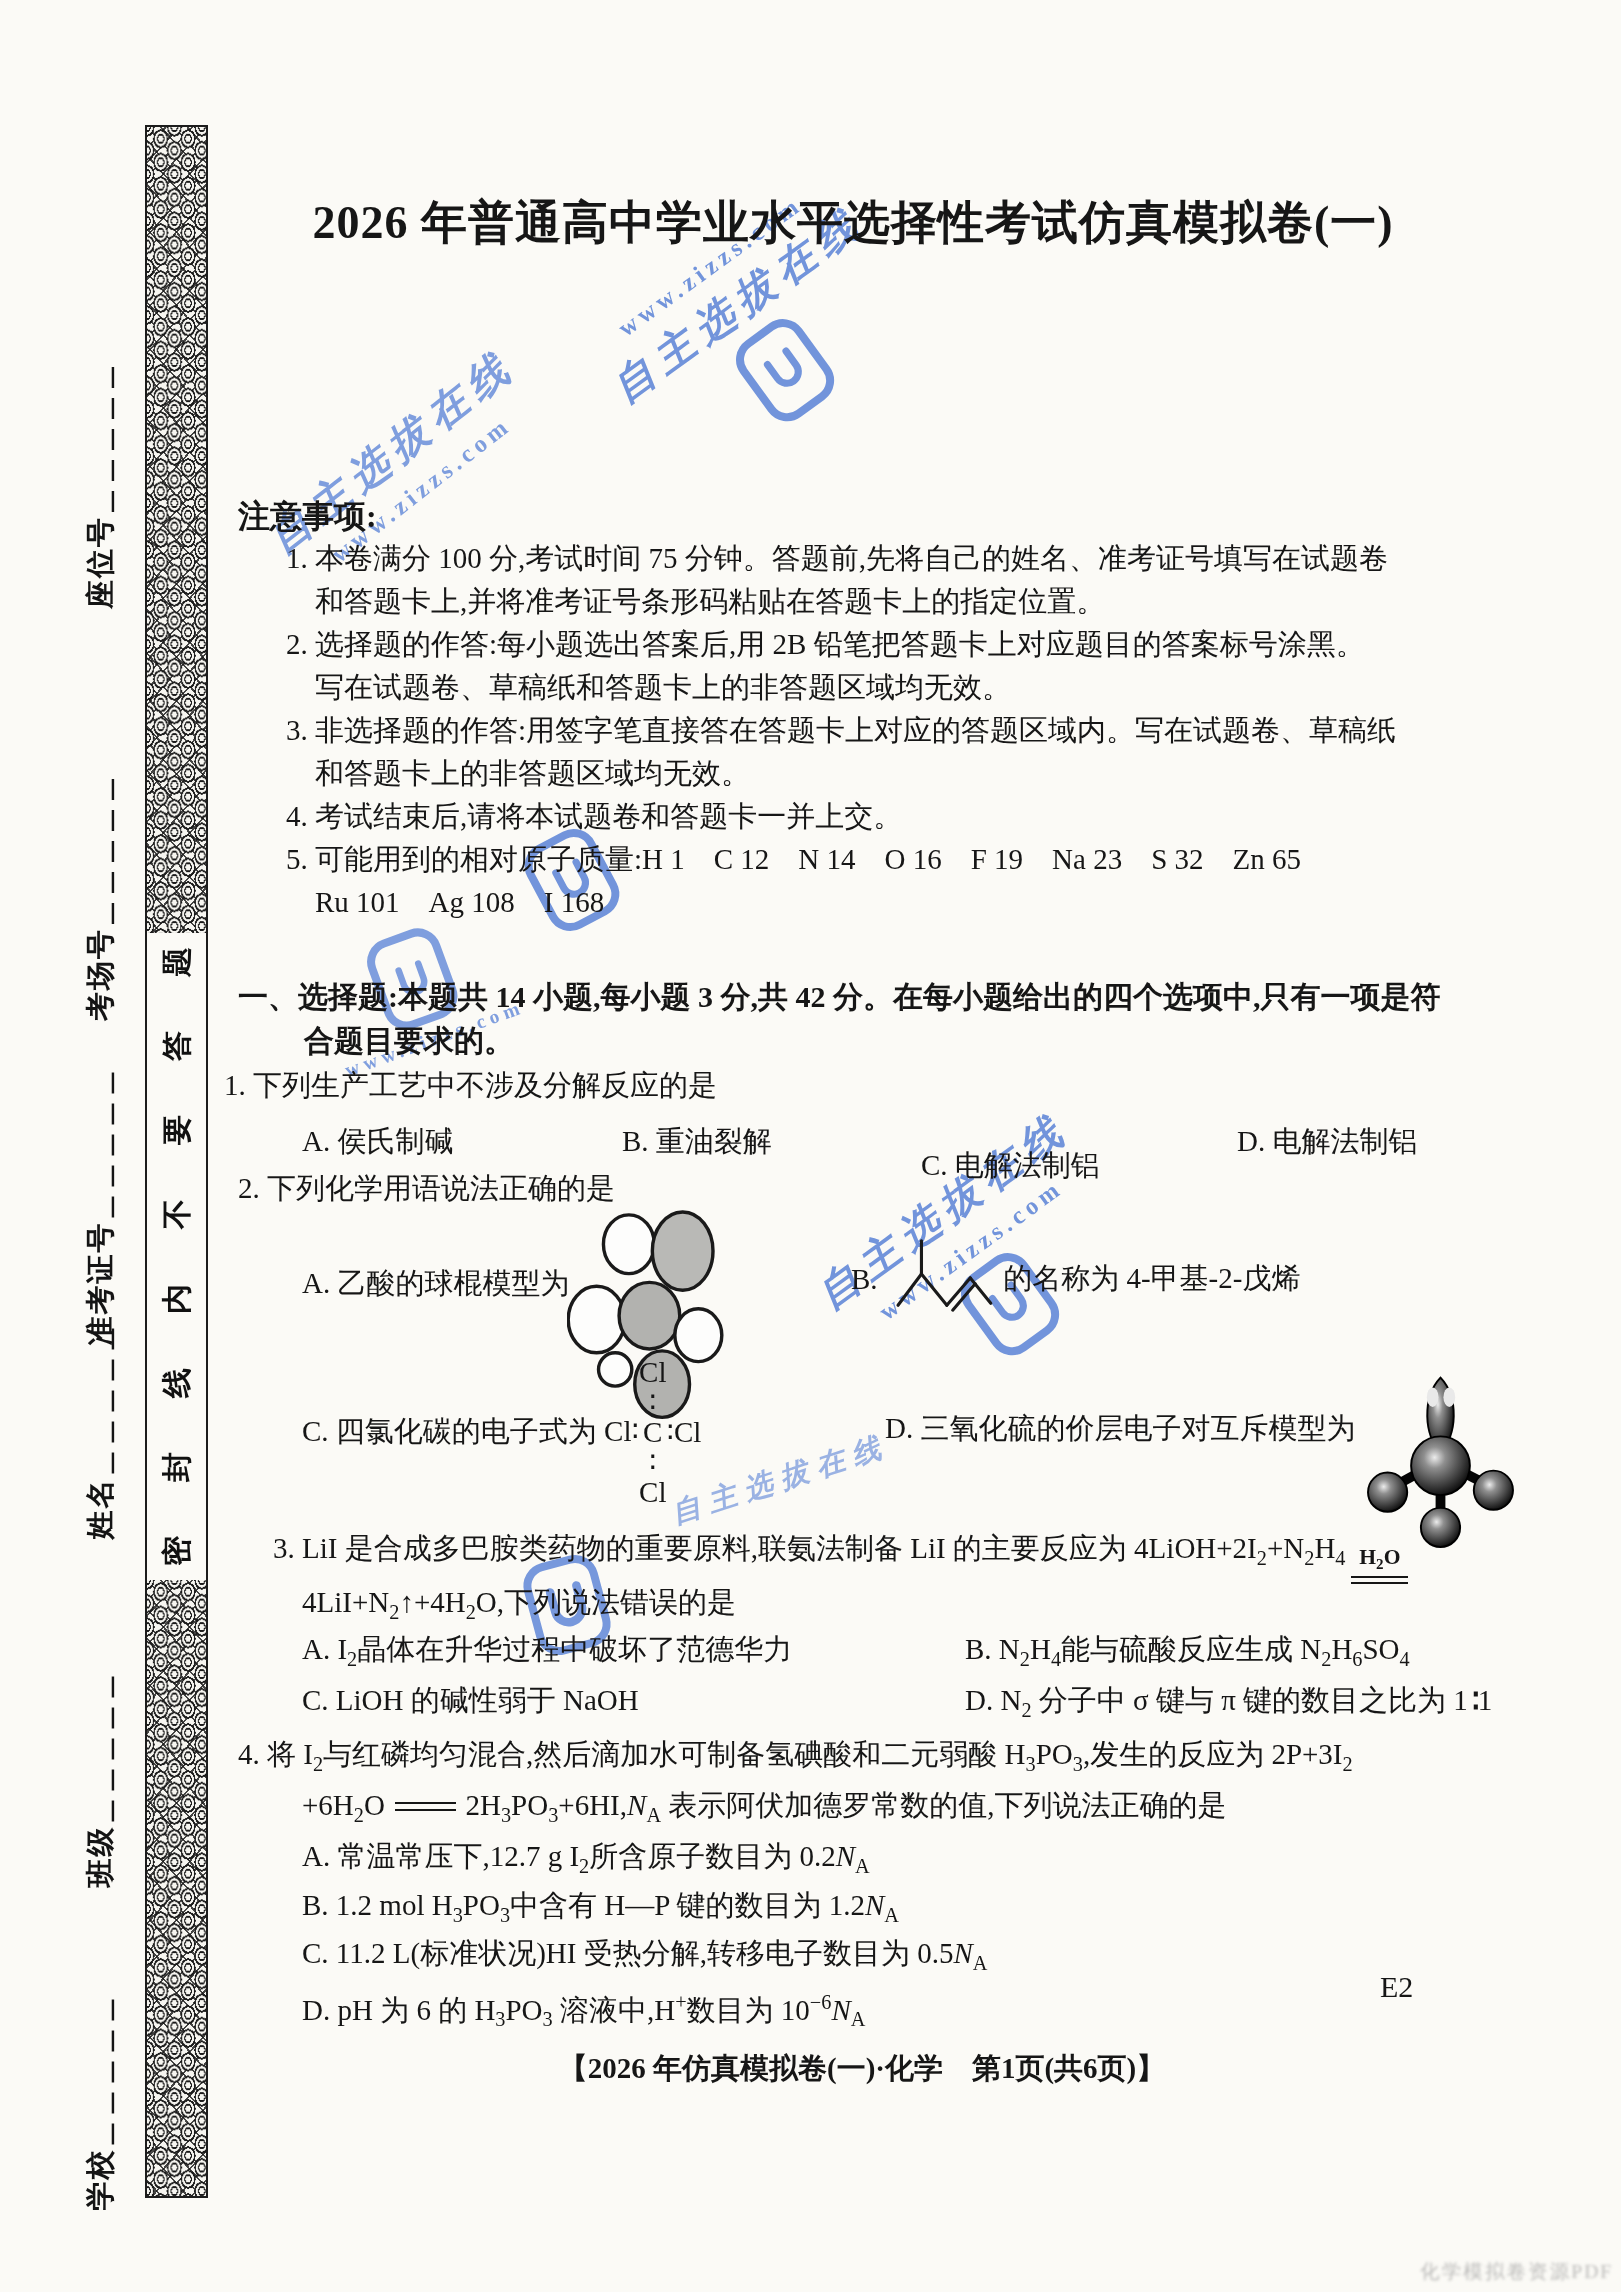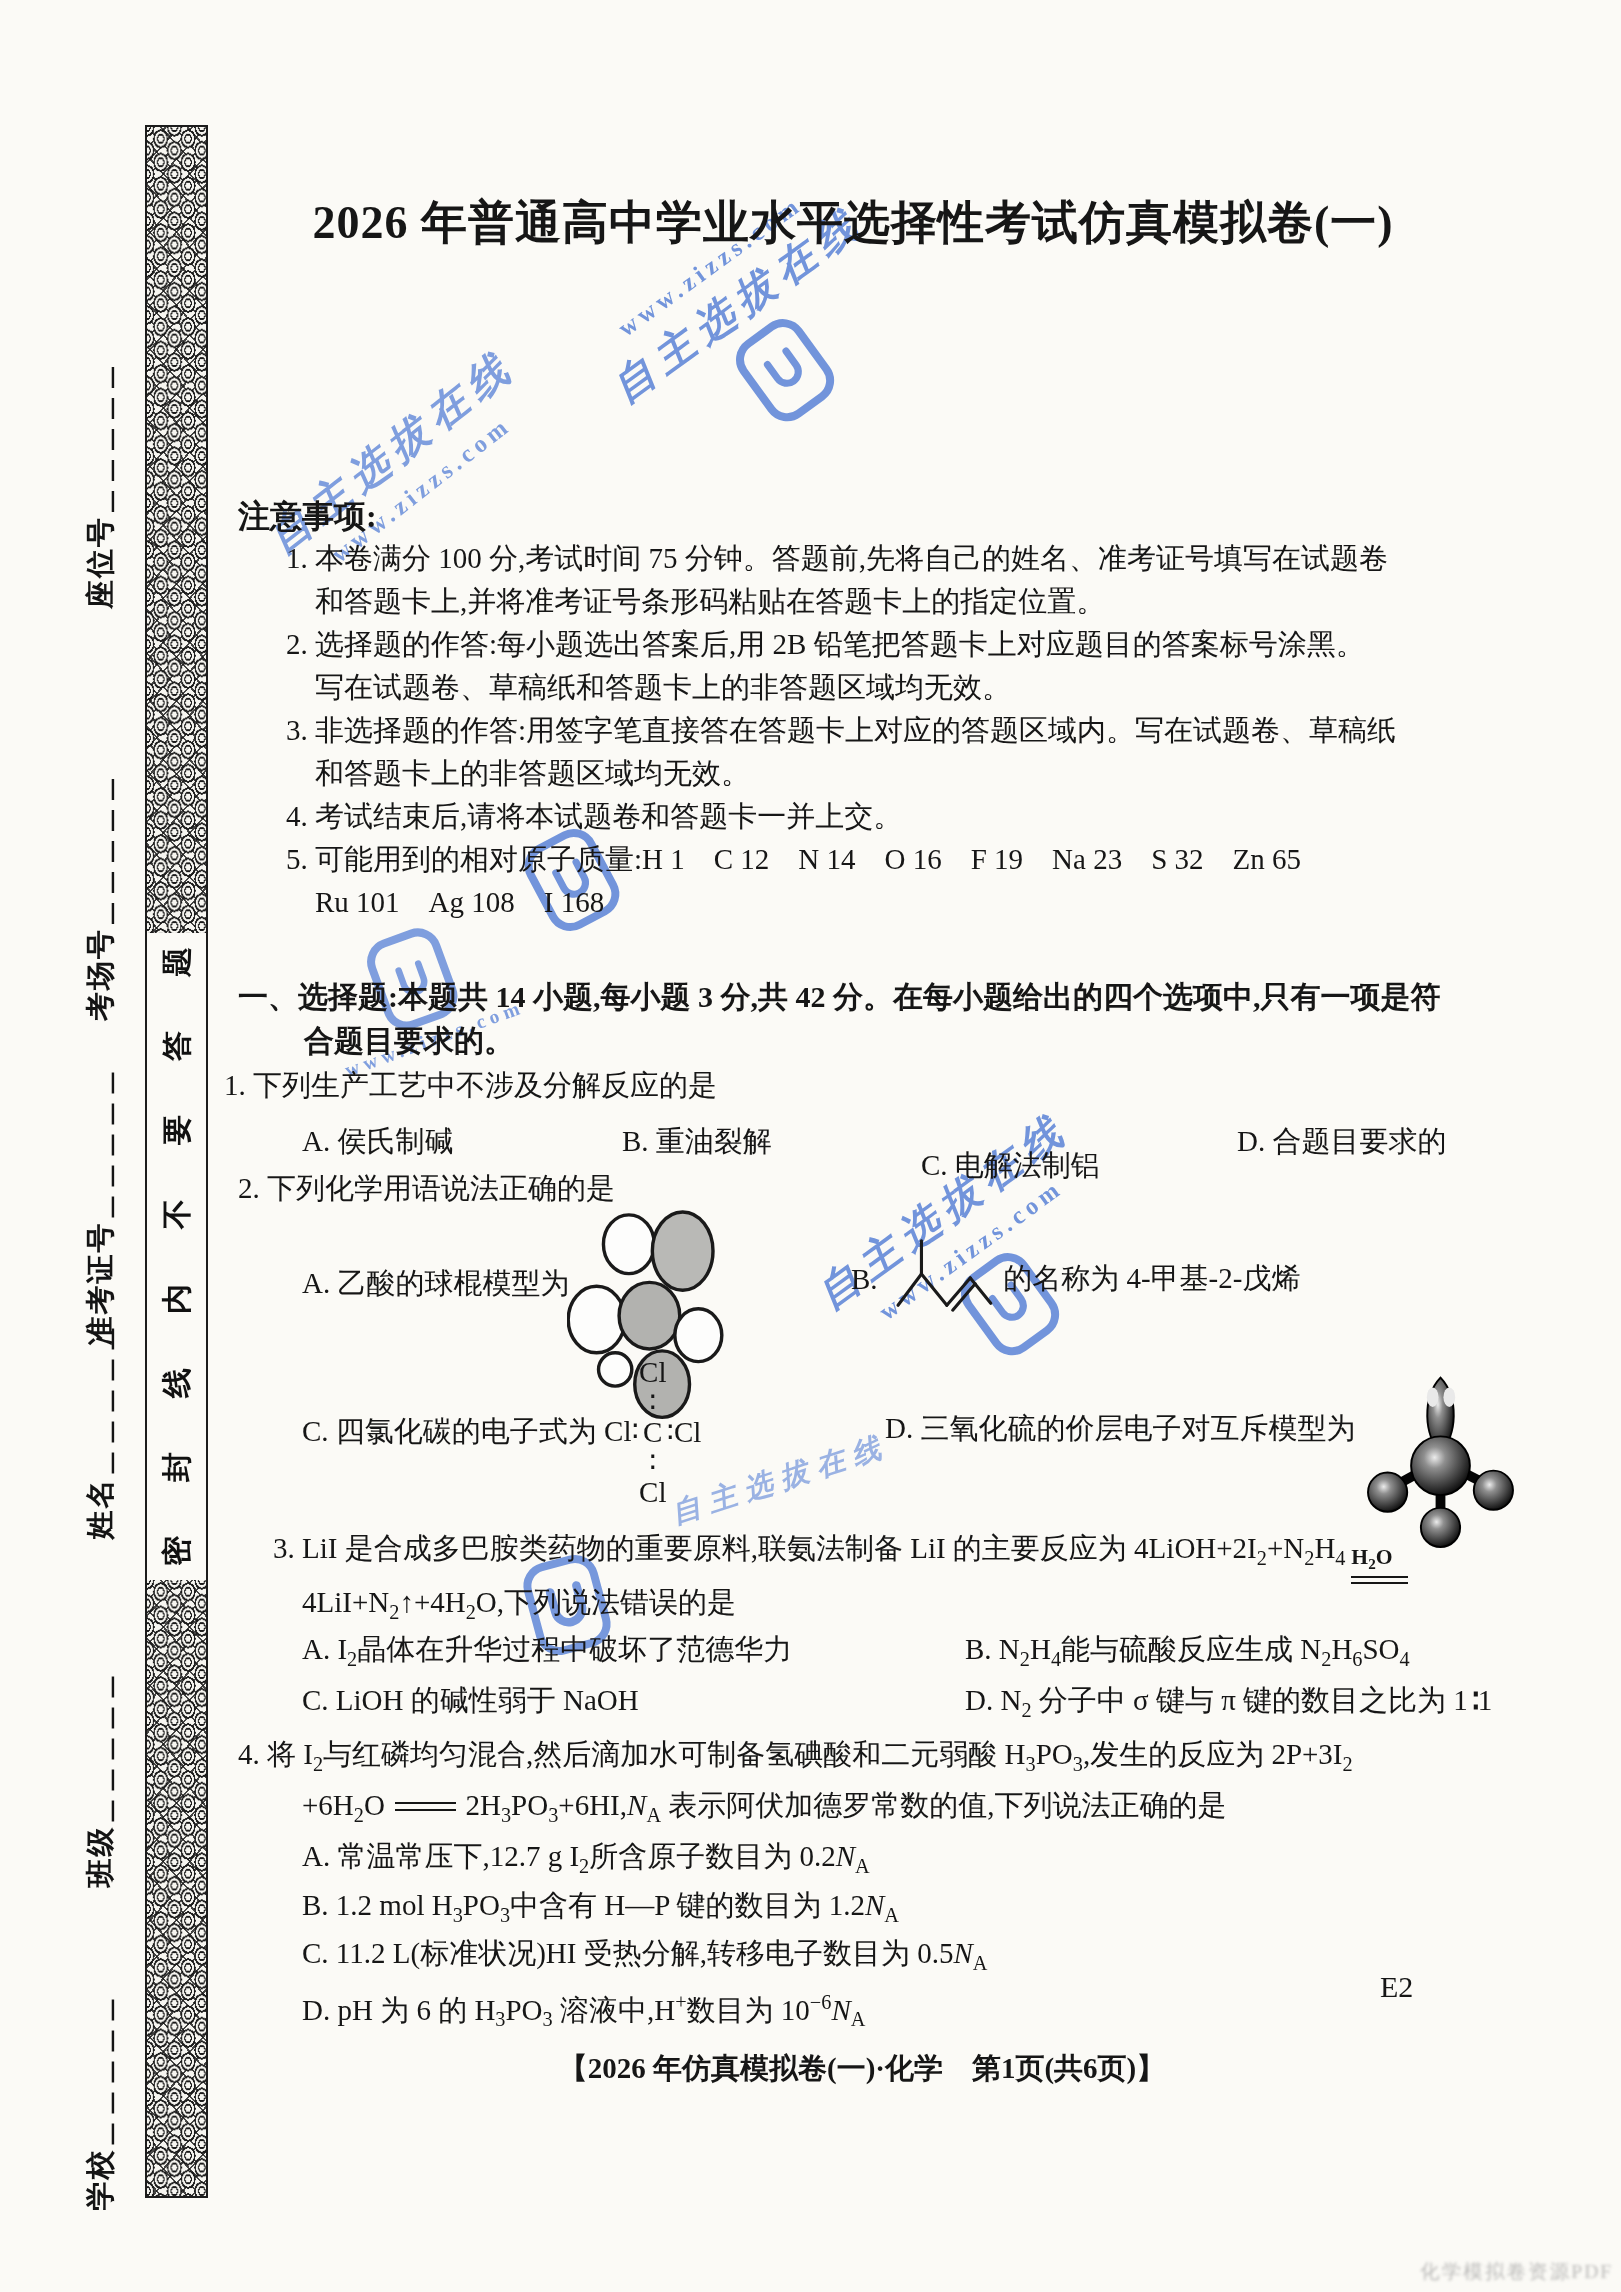--- a/index.html
+++ b/index.html
@@ -42,21 +42,21 @@
     position:absolute;left:101px;transform:translate(-50%,-50%) rotate(-90deg);
     font-size:29px;font-weight:600;letter-spacing:2px;white-space:nowrap;color:#141414;
   }
 
   
   .notice{position:absolute;left:286px;top:537px;font-size:29px;}
   .notice div{height:43px;line-height:43px;white-space:nowrap;}
   .notice .ind{padding-left:29px;}
 
   
-  .eqover{display:inline-flex;flex-direction:column;align-items:flex-start;margin-left:5.9px;vertical-align:-5.9px;}
+  .eqover{display:inline-flex;flex-direction:column;align-items:center;margin-left:5.9px;vertical-align:-5.9px;}
   .eqlbl{font-size:21.6px;line-height:21.6px;font-weight:600;}
   .eqbar{width:57px;height:7.8px;border-top:2.9px solid #161616;border-bottom:2.9px solid #161616;box-sizing:border-box;border-left:none;border-right:none;}
   .eqbar2{display:inline-block;width:61px;height:8.8px;border-top:2.9px solid #161616;border-bottom:2.9px solid #161616;box-sizing:border-box;margin:0 9.8px;vertical-align:3.9px;}
 
   
   .edotrow{position:absolute;left:302px;top:1353px;height:157px;display:flex;align-items:center;font-size:29px;white-space:pre;}
   .estack{display:inline-flex;flex-direction:column;align-items:center;line-height:30px;font-size:29px;}
 
   
   .wm{position:absolute;color:#4c78d4;opacity:.78;pointer-events:none;}
@@ -175,21 +175,21 @@
     <div class="ind">Ru 101　Ag 108　I 168</div>
   </div>
 
   <div class="txt bold" style="left:238px;top:975px;font-size:30px;line-height:44px;">一、选择题:本题共 14 小题,每小题 3 分,共 42 分。在每小题给出的四个选项中,只有一项是符</div>
   <div class="txt bold" style="left:304px;top:1019px;font-size:30px;line-height:44px;">合题目要求的。</div>
 
   <div class="txt" style="left:224px;top:1064px;">1. 下列生产工艺中不涉及分解反应的是</div>
   <div class="txt" style="left:302px;top:1120px;">A. 侯氏制碱</div>
   <div class="txt" style="left:622px;top:1120px;">B. 重油裂解</div>
   <div class="txt" style="left:921px;top:1120px;margin-top:24px;">C. 电解法制铝</div>
-  <div class="txt" style="left:1237px;top:1120px;">D. 合题目要求的</div>
+  <div class="txt" style="left:1237px;top:1120px;">D. 电解法制铝</div>
 
   <div class="txt" style="left:238px;top:1167px;">2. 下列化学用语说法正确的是</div>
   <div class="txt" style="left:302px;top:1262px;">A. 乙酸的球棍模型为</div>
 
   <div class="abs" style="left:567px;top:1210px;">
     <svg width="157" height="225" viewBox="0 0 160 230">
       <g stroke="#1a1a1a" stroke-width="3.5">
         <ellipse cx="63" cy="35" rx="26" ry="30" fill="#fdfdfc"></ellipse>
         <ellipse cx="118" cy="42" rx="31" ry="40" fill="#b9b9b6"></ellipse>
         <ellipse cx="30" cy="112" rx="29" ry="34" fill="#fdfdfc"></ellipse>

